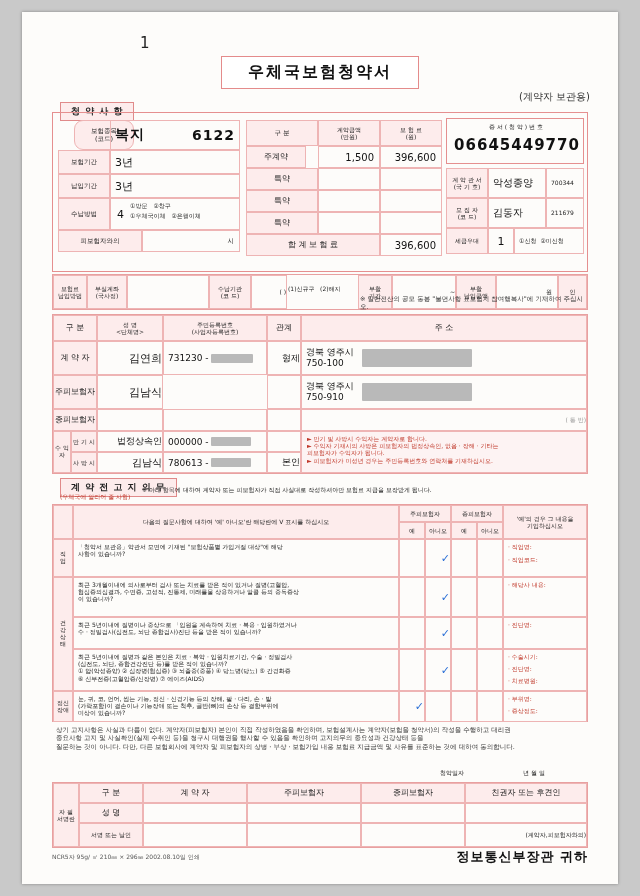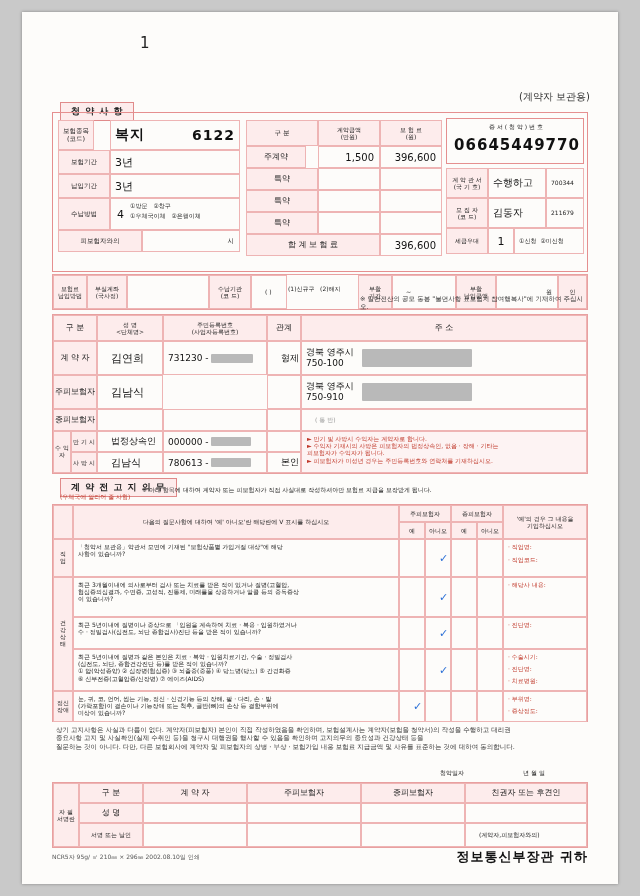--- a/index.html
+++ b/index.html
@@ -37,46 +37,49 @@
   
   .box{position:absolute;border:1px solid #e8a0a0;box-sizing:border-box;}
   .sect-label{
     position:absolute;background:#fdecec;border:1px solid #e08a8a;
     font-size:9px;font-weight:bold;color:#222;
     padding:2px 10px;letter-spacing:1px;
   }
   .cell{position:absolute;box-sizing:border-box;font-size:8px;color:#222;}
   .lbl{background:#fdecec;border:1px solid #eeb4b4;display:flex;align-items:center;justify-content:center;text-align:center;line-height:1.1;}
   .fld{border:1px solid #eeb4b4;display:flex;align-items:center;padding-left:4px;}
-  .fld.c{justify-content:flex-start;padding-left:13px;}
+  .fld.c{justify-content:flex-end;padding-left:0;}
   .fld.r{justify-content:flex-end;padding-right:5px;}
   .hand{font-family:"DejaVu Sans","Liberation Sans",sans-serif;color:#111;font-size:11px;}
   .hand.big{font-size:14px;font-weight:bold;letter-spacing:1px;}
   .mask{background:#b9b9b9;display:inline-block;height:9px;border-radius:1px;}
   .tiny{font-size:6.5px;line-height:1.25;}
   .xtiny{font-size:6px;line-height:1.2;}
   .note{position:absolute;font-size:6.5px;color:#333;line-height:1.3;}
   .redtxt{color:#c0392b;}
   .chk{color:#2a6fd6;font-size:11px;}
   .footer-left{position:absolute;left:30px;bottom:22px;font-size:6px;color:#555;}
   .footer-right{position:absolute;right:30px;bottom:18px;font-size:13px;font-weight:bold;color:#111;letter-spacing:1px;}
 </style>
 </head>
 <body>
 
 <div class="page">
 
   <div class="pgnum">1</div>
 
+  <div class="title-wrap">
+    <span class="title">우체국보험청약서</span>
+  </div>
   <div class="owner">(계약자 보관용)</div>
 
   <div class="sect-label" style="left:38px;top:90px;">청 약 사 항</div>
   <div class="box" style="left:30px;top:100px;width:536px;height:160px;border-color:#e58f8f;"></div>
 
-  <div class="cell lbl" style="left:36px;top:108px;width:36px;height:30px;">
+  <div class="cell lbl" style="left:52px;top:108px;width:60px;height:30px;border-radius:9px;">
       <span class="tiny" style="white-space:pre-line">보험종목
 (코드)</span>
     </div>
   <div class="cell fld" style="left:88px;top:108px;width:130px;height:30px;">
       <span class="hand big">복지</span>
     </div>
   <div class="cell" style="left:170px;top:115px;width:48px;height:16px;"><span class="hand big">6122</span></div>
 
   <div class="cell lbl" style="left:36px;top:138px;width:52px;height:24px;">
       <span class="tiny">보험기간</span>
@@ -155,21 +158,21 @@
 
   <div class="box" style="left:424px;top:106px;width:138px;height:46px;border-color:#e58f8f;"></div>
   <div class="cell" style="left:434px;top:110px;width:120px;height:12px;text-align:center;"><span class="xtiny">증 서 ( 청 약 ) 번 호</span></div>
   <div class="cell" style="left:430px;top:124px;width:130px;height:22px;text-align:center;"><span class="hand" style="font-size:15px;font-weight:bold;letter-spacing:1px">06645449770</span></div>
 
   <div class="cell lbl" style="left:424px;top:156px;width:42px;height:30px;">
       <span class="xtiny" style="white-space:pre-line">계 약 관 서
 (국 기 호)</span>
     </div>
   <div class="cell fld" style="left:466px;top:156px;width:58px;height:30px;">
-      <span class="hand" style="font-size:10px">수행하고</span>
+      <span class="hand" style="font-size:10px">악성종양</span>
     </div>
   <div class="cell fld" style="left:524px;top:156px;width:38px;height:30px;">
       <span class="xtiny">700344</span>
     </div>
 
   <div class="cell lbl" style="left:424px;top:186px;width:42px;height:30px;">
       <span class="xtiny" style="white-space:pre-line">모 집 자
 (코    드)</span>
     </div>
   <div class="cell fld" style="left:466px;top:186px;width:58px;height:30px;">

